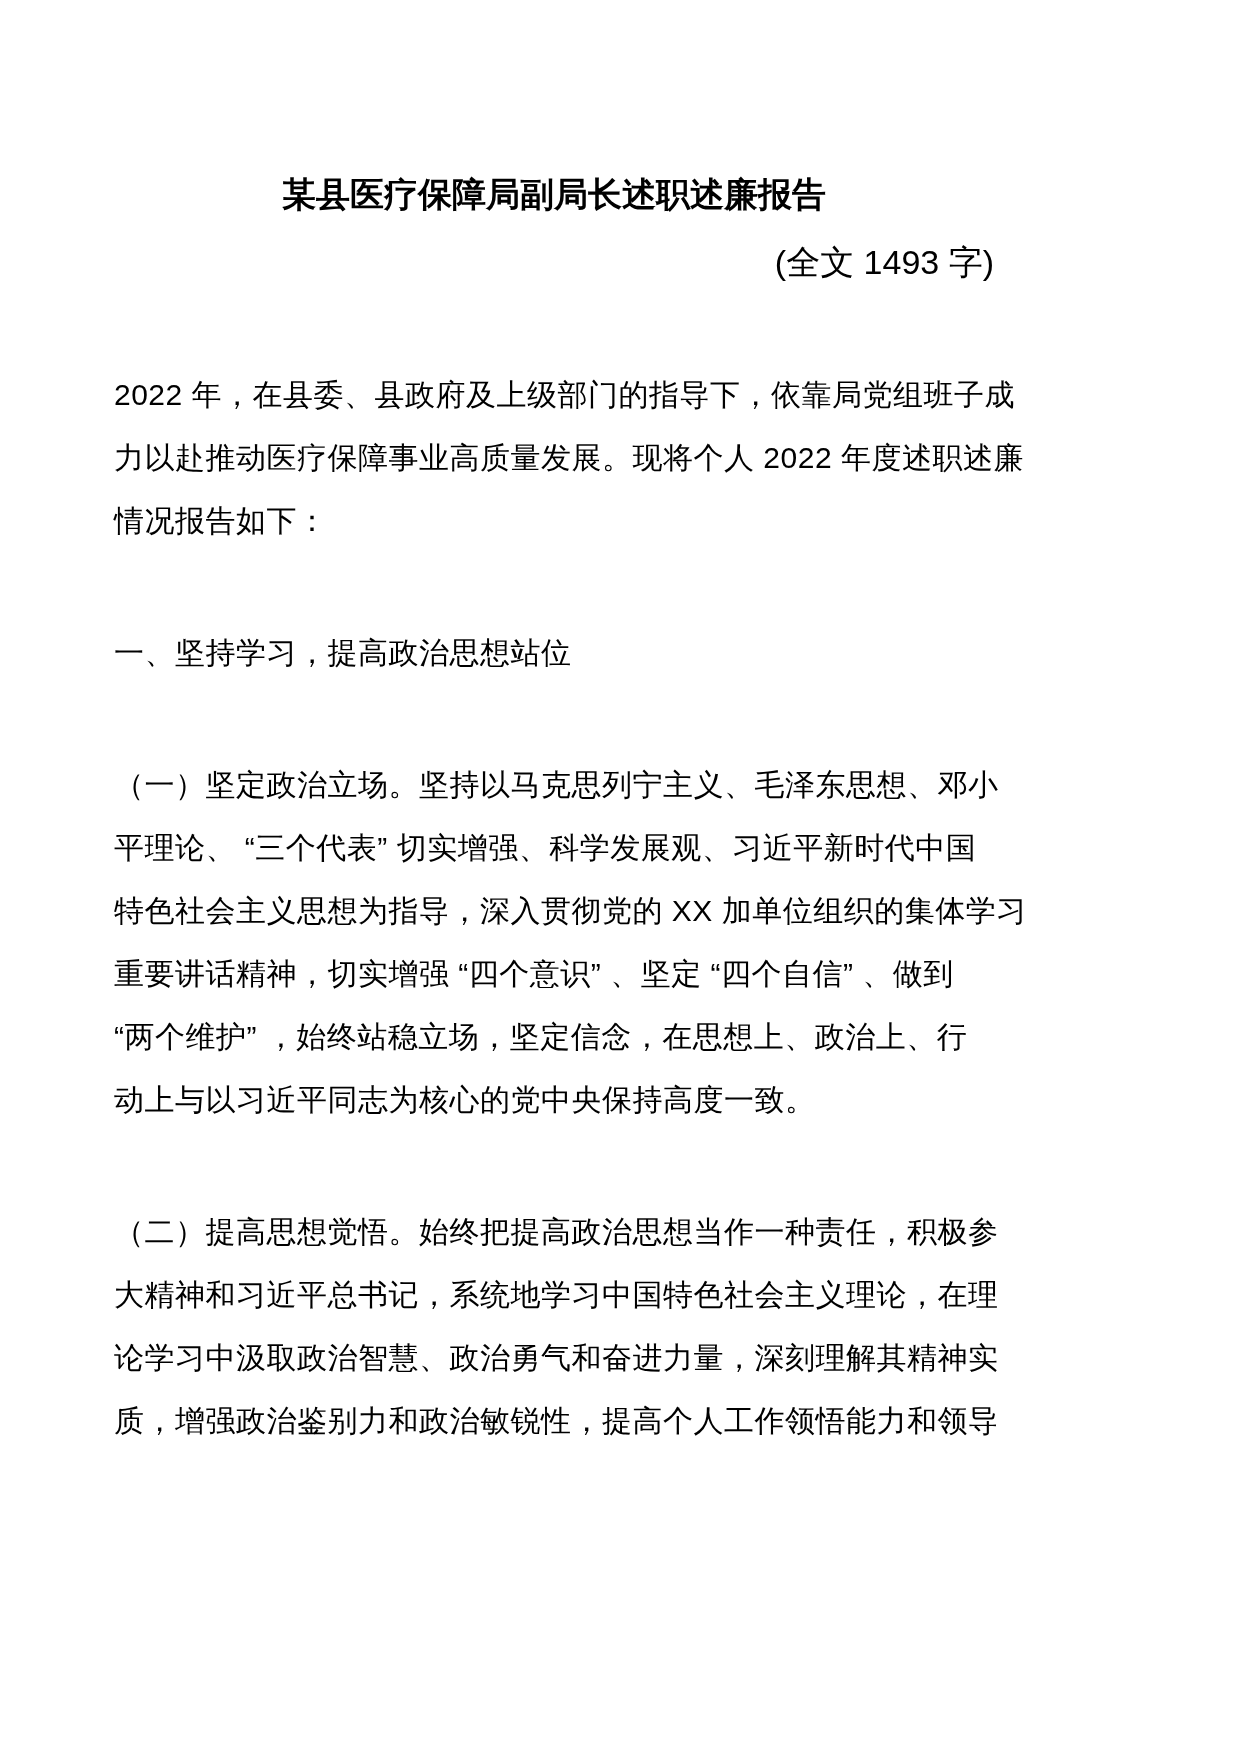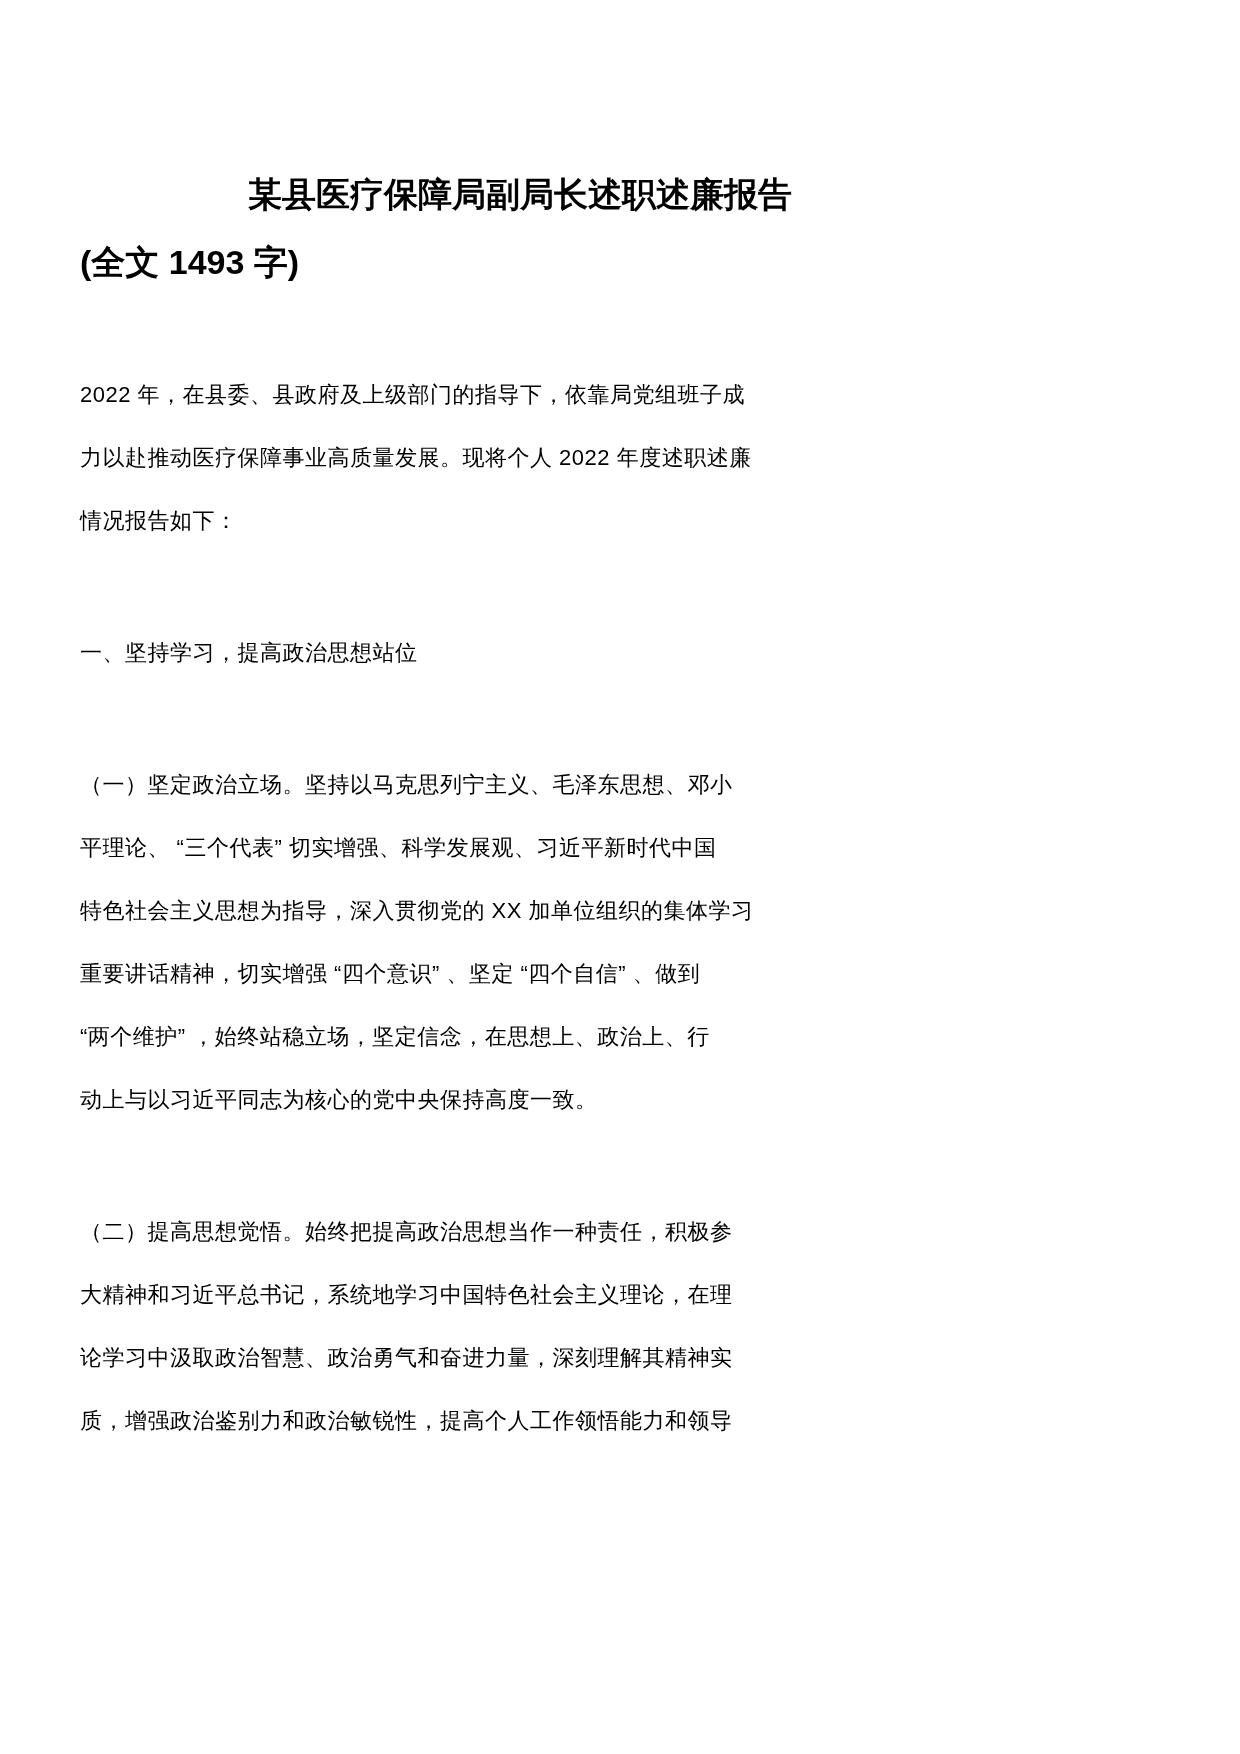--- a/index.html
+++ b/index.html
@@ -12,45 +12,45 @@
     width: 1240px;
     height: 1754px;
     background: #ffffff;
     color: #000000;
     font-family: "Liberation Sans", sans-serif;
     overflow: hidden;
     box-sizing: border-box;
     padding-top: 160px;
   }
   .content {
-    margin-left: 80px;
+    margin-left: 114px;
     width: 880px;
   }
   .doc-title {
     text-align: center;
     font-size: 34px;
     font-weight: bold;
     line-height: 68px;
     white-space: nowrap;
   }
   .doc-subtitle {
-    text-align: left;
+    text-align: right;
     font-size: 34px;
-    font-weight: bold;
+    font-weight: normal;
     line-height: 68px;
     white-space: nowrap;
   }
   .para {
     margin: 0 0 69px 0;
   }
   .para.first {
     margin-top: 67px;
   }
   .line {
-    font-size: 22px;
+    font-size: 30px;
     line-height: 63px;
     white-space: nowrap;
     letter-spacing: 0.5px;
   }
 </style>
 </head>
 <body>
 
 <div class="page">
   <div class="content">

